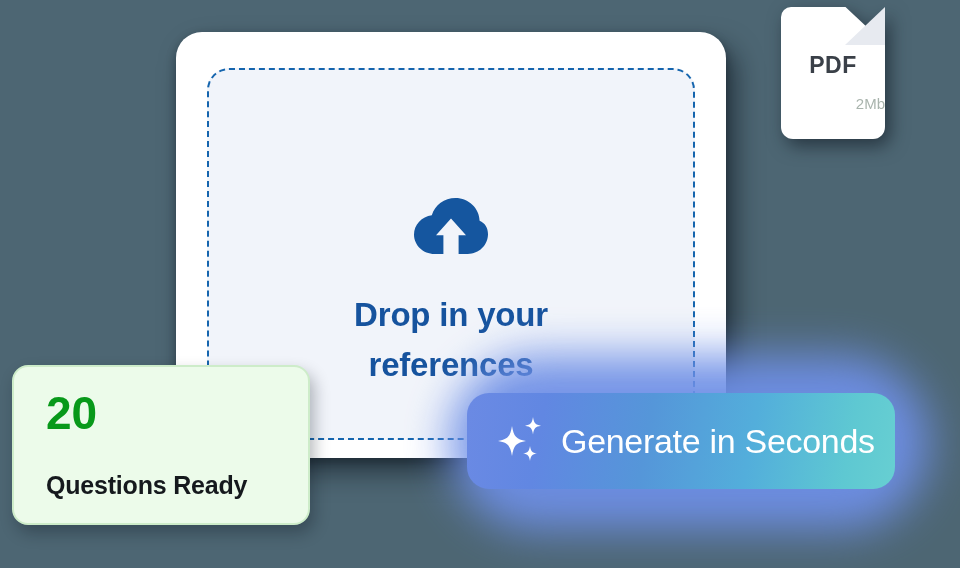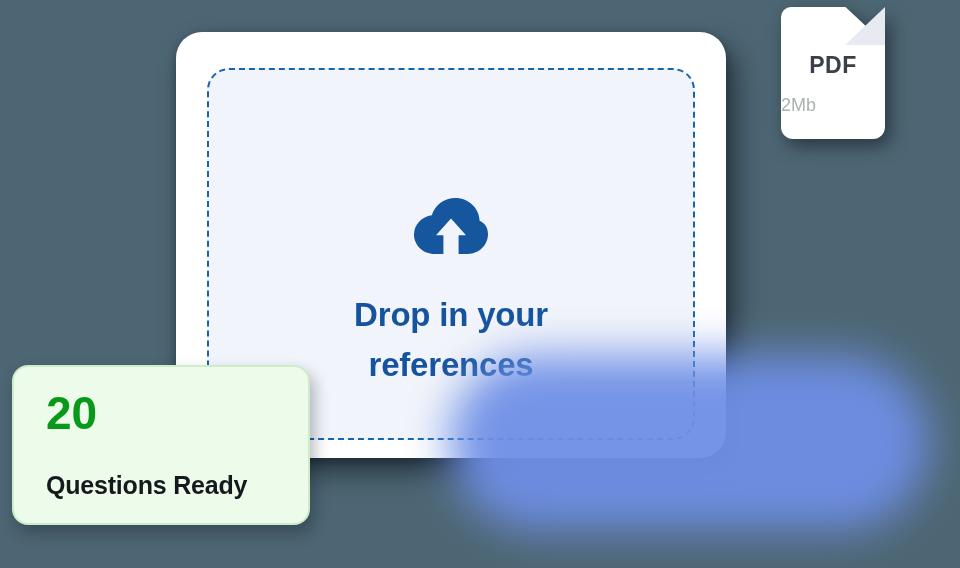--- a/index.html
+++ b/index.html
@@ -101,22 +101,22 @@
     font-size: 23px;
     font-weight: 700;
     color: #3a4048;
     letter-spacing: 0.5px;
   }
   #pdf-size {
     position: absolute;
     left: 0;
     right: 0;
     top: 88px;
-    text-align: left;
-    font-size: 18px;
+    text-align: right;
+    font-size: 15px;
     font-weight: 400;
     color: #a9b4ad;
   }
 
   
   #questions-card {
     position: absolute;
     left: 12px;
     top: 365px;
     width: 298px;
@@ -218,14 +218,22 @@
     <div id="pdf-label">PDF</div>
     <div id="pdf-size">2Mb</div>
   </div>
 
   <div id="questions-card">
     <div id="questions-count">20</div>
     <div id="questions-label">Questions Ready</div>
   </div>
 
   <div id="generate-glow"></div>
+  <button id="generate-button">
+    <svg id="sparkle-icon" viewBox="0 0 52 52" aria-hidden="true">
+      <path d="M17 11 C18.6 21.6 21.4 24.4 31 26 C21.4 27.6 18.6 30.4 17 41 C15.4 30.4 12.6 27.6 3 26 C12.6 24.4 15.4 21.6 17 11 Z" fill="#ffffff"></path>
+      <path d="M38 2 C38.9 8.2 40.4 9.8 46 10.7 C40.4 11.6 38.9 13.2 38 19.4 C37.1 13.2 35.6 11.6 30 10.7 C35.6 9.8 37.1 8.2 38 2 Z" fill="#ffffff"></path>
+      <path d="M35 31 C35.8 36.3 37.1 37.7 42 38.5 C37.1 39.3 35.8 40.7 35 46 C34.2 40.7 32.9 39.3 28 38.5 C32.9 37.7 34.2 36.3 35 31 Z" fill="#ffffff"></path>
+    </svg>
+    <span id="generate-label">Generate in Seconds</span>
+  </button>
 
 </div>
 
 </body></html>

